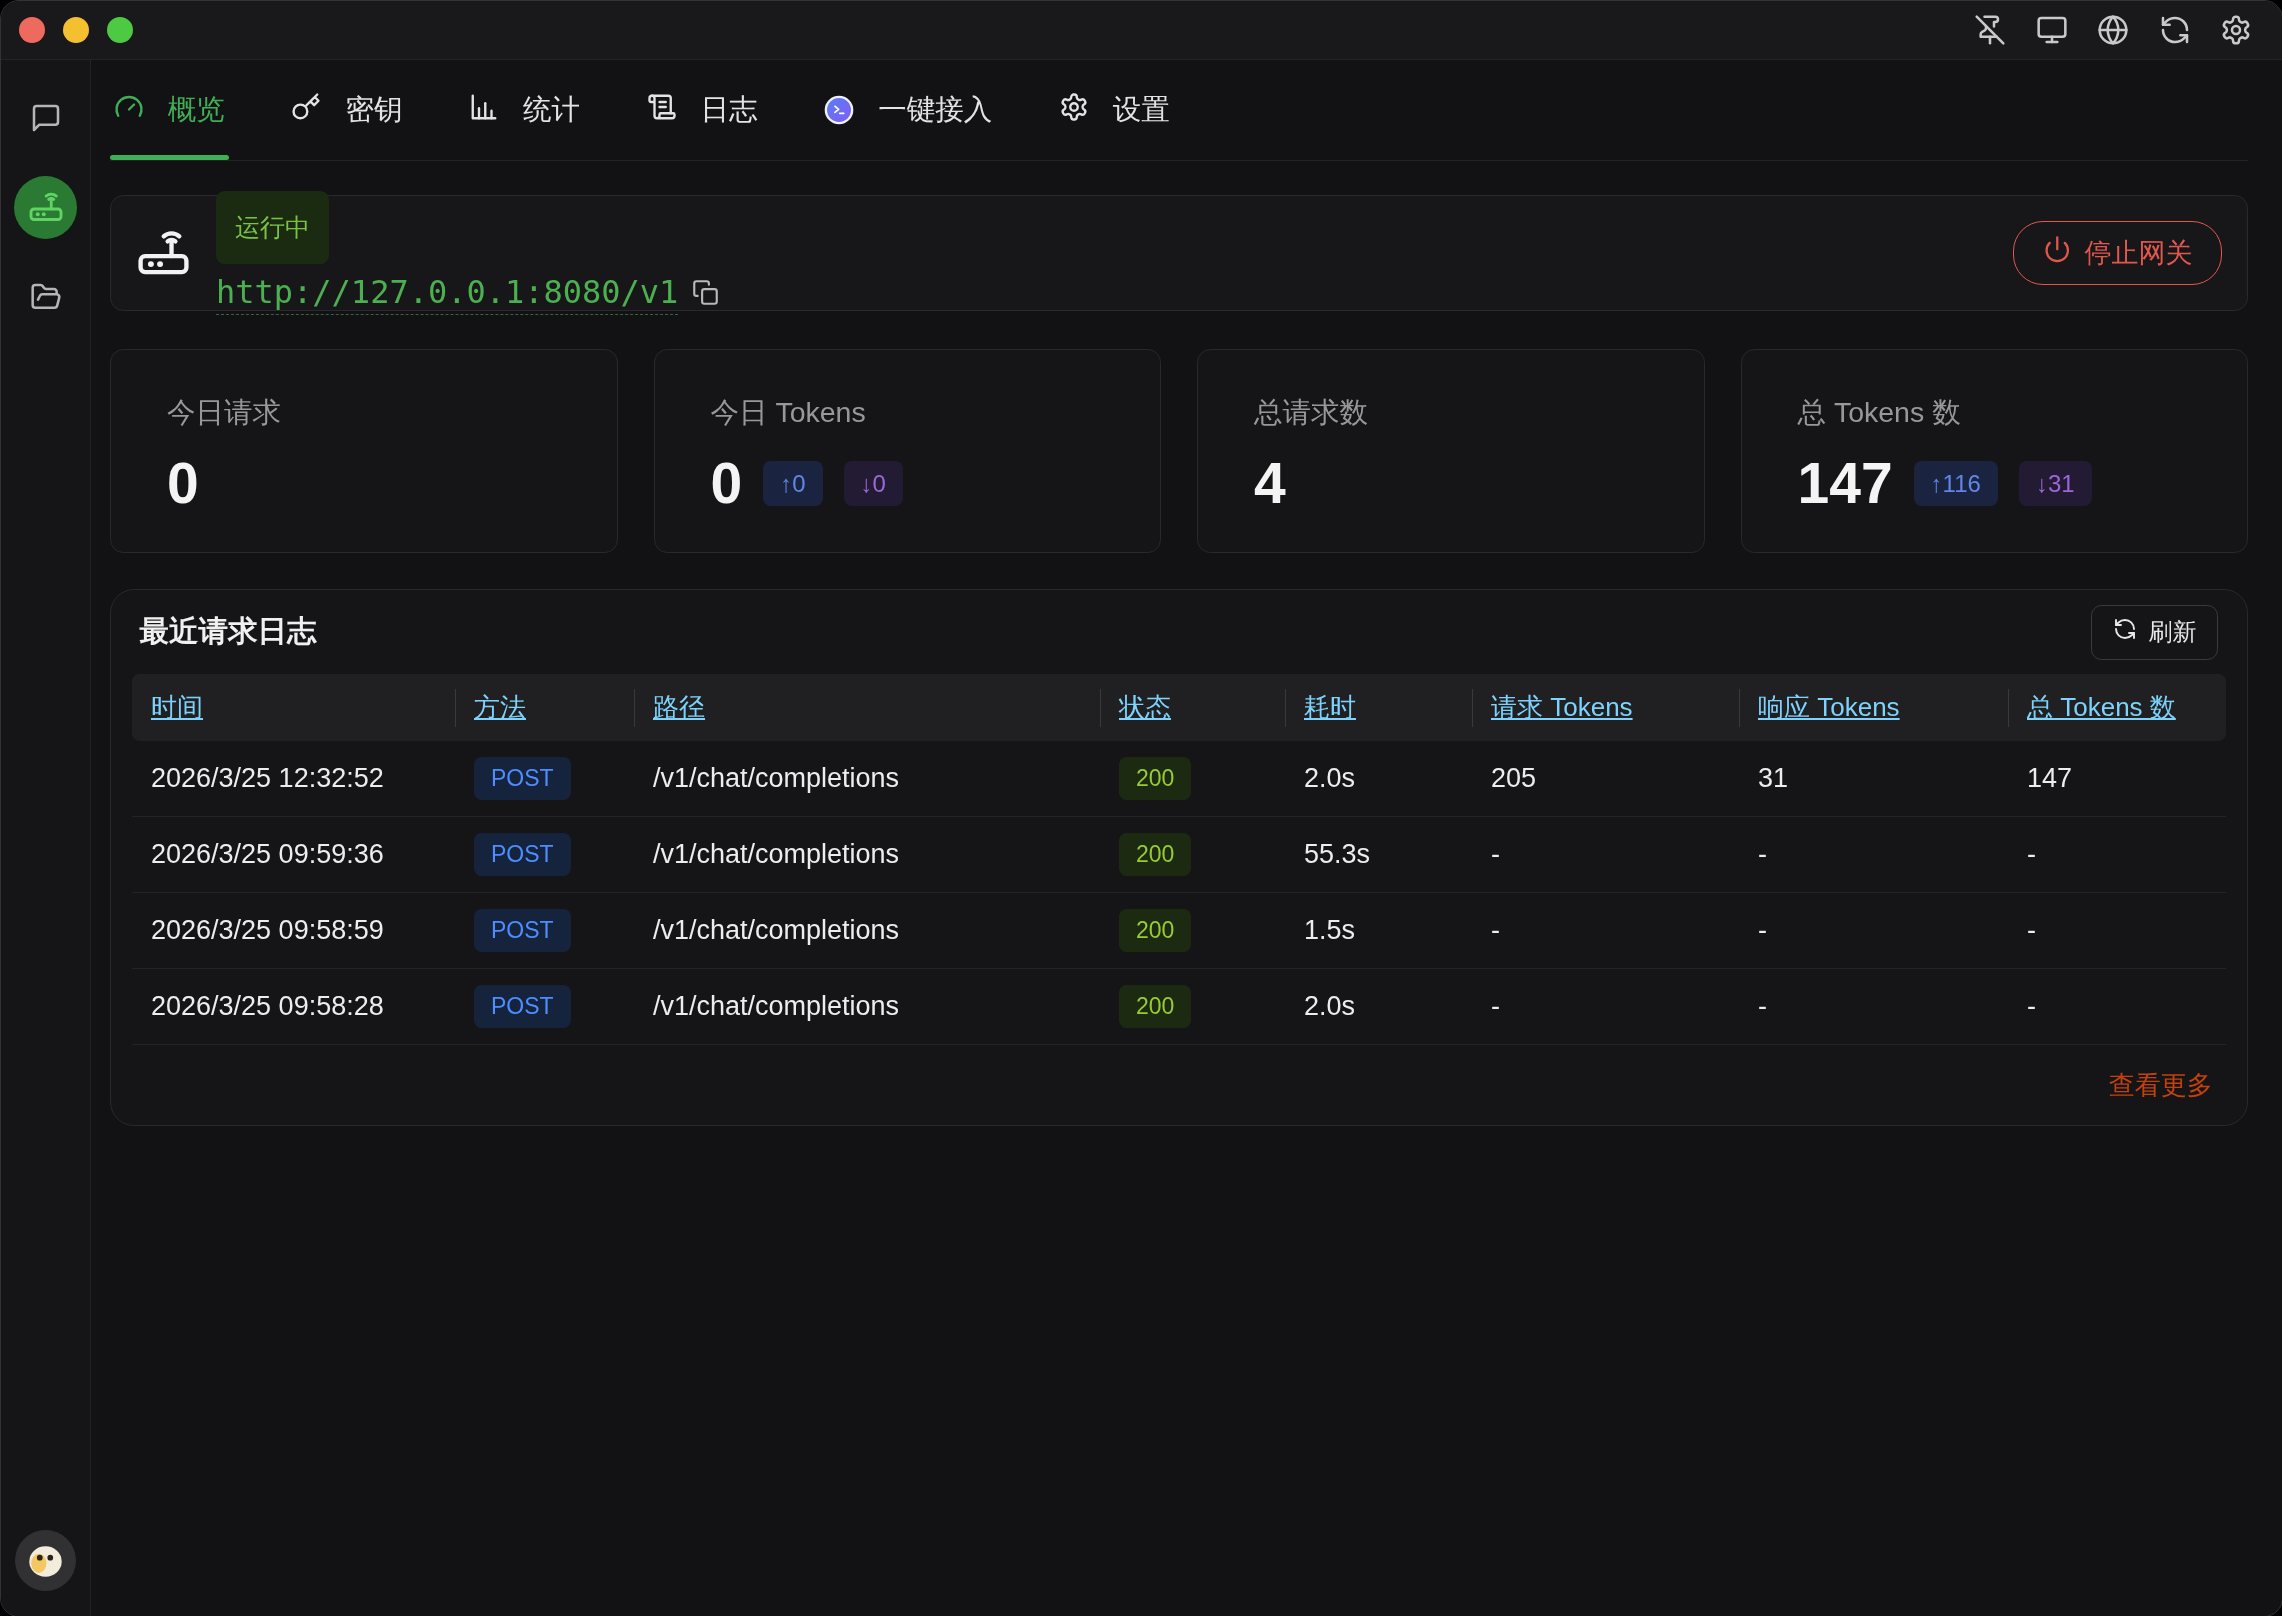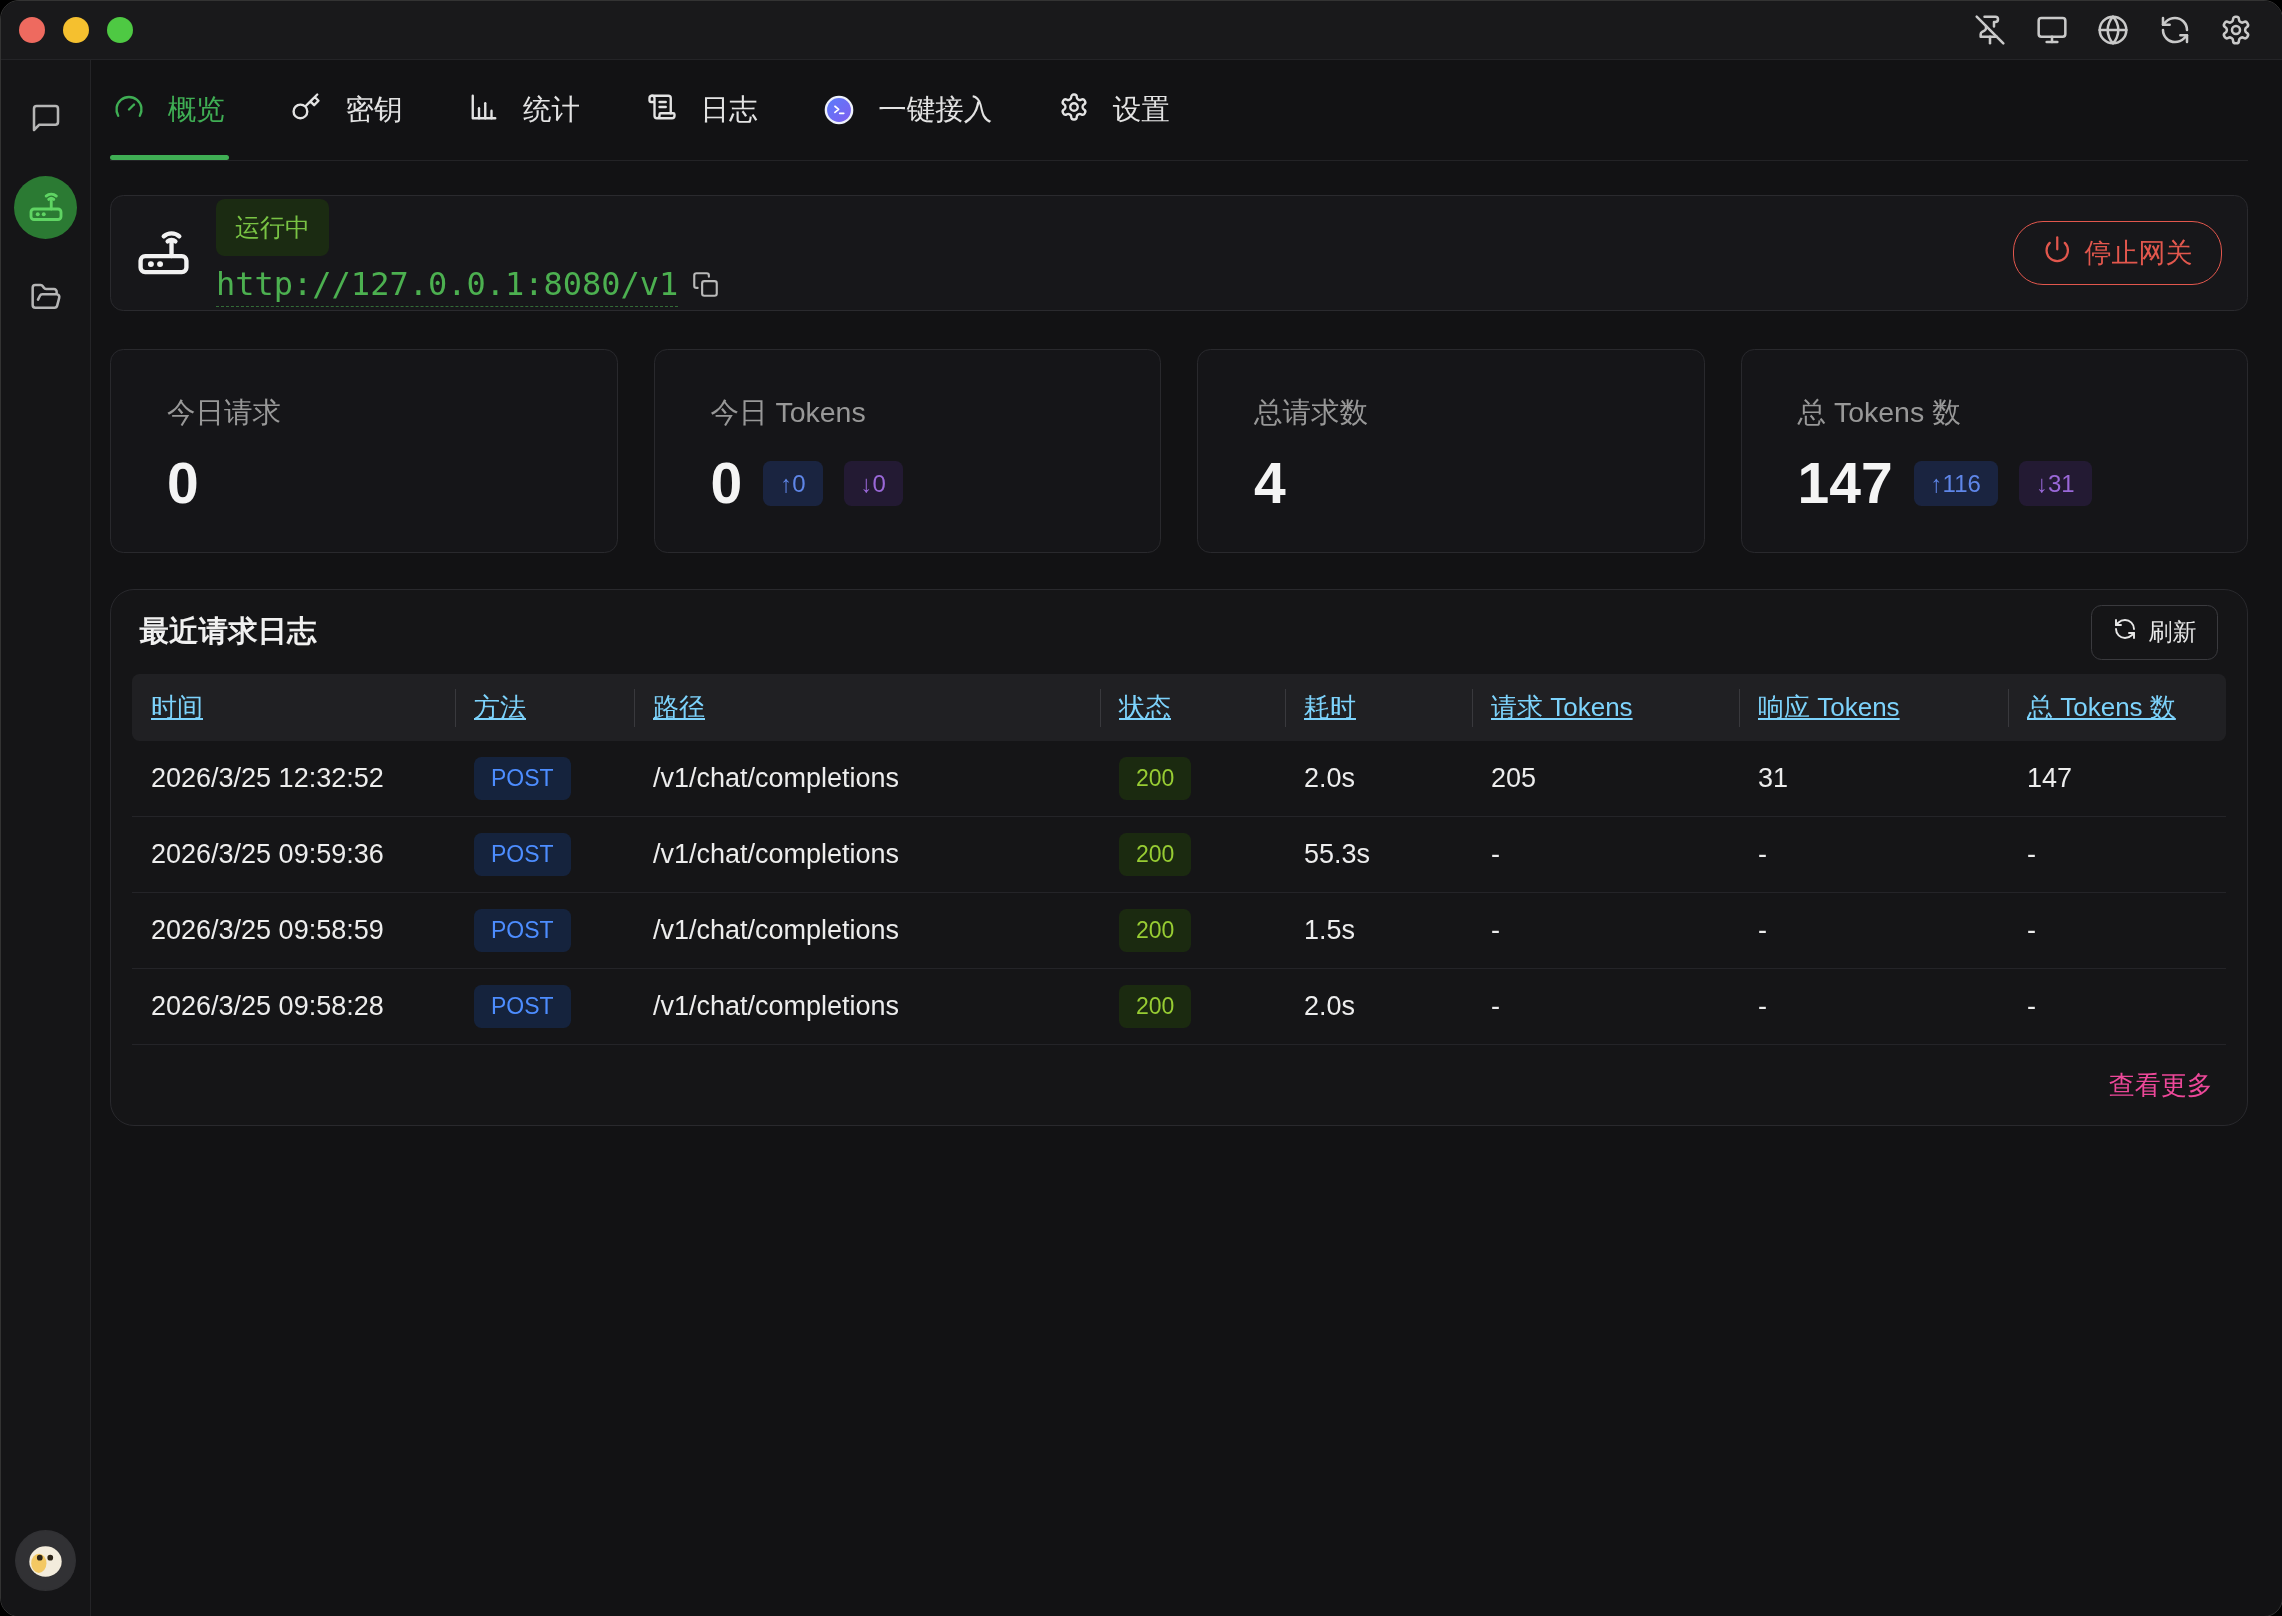--- a/index.html
+++ b/index.html
@@ -44,21 +44,21 @@
                        height:4.8px; background:#3fae54; border-radius:2.9px; }
   .onboard-badge { width:40px; height:40px; }
 
   
   .status-card { margin-top:34px; height:116px; background:#17171a; border:1px solid #2a2a2e;
                  border-radius:13.3px; display:flex; align-items:center; padding:0 25px; }
   .router-big { color:#f2f2f2; margin-right:25px; }
   .router-big svg { width:55px; height:55px; }
   .status-col { display:flex; flex-direction:column; gap:9.5px; }
   .run-badge { align-self:flex-start; background:#1b2b12; color:#79c344; font-size:25px;
-               padding:12px 19px; border-radius:8.6px; }
+               padding:20px 19px; border-radius:8.6px; }
   .url-row { display:flex; align-items:center; gap:13.3px; }
   .gw-url { font-family:"DejaVu Sans Mono","Liberation Mono",monospace; font-size:32px;
             color:#4cb050; border-bottom:1.9px dashed rgba(76,176,80,.55); padding-bottom:2.9px; cursor:pointer; }
   .copy-btn { color:#b9b9b9; cursor:pointer; }
   .copy-btn svg { width:27px; height:27px; }
   .stop-btn { margin-left:auto; display:flex; align-items:center; gap:13.3px;
               border:1.9px solid #e2574d; color:#e2574d; border-radius:30px;
               padding:13.3px 28.5px; font-size:27px; cursor:pointer; background:transparent; }
   .stop-btn svg { width:28.5px; height:28.5px; }
 
@@ -89,21 +89,21 @@
   .tr.head { background:#202023; border-radius:7.6px; height:67px; color:#7dd3fc; font-size:26px;text-decoration:underline; }
   .tr.head .td { position:relative; }
   .tr.head .td:not(:first-child)::before { content:""; position:absolute; left:0; top:50%;
         transform:translateY(-50%); width:1px; height:38px; background:#39393d; }
   .td { padding-left:19px; }
   .tr.row { height:76px; border-bottom:1px solid #242428; color:#ededed; font-size:27px; }
   .pill { display:inline-block; font-size:23px; padding:7.6px 17px; border-radius:7.6px; }
   .pill.post { background:#15233d; color:#4d8dff; }
   .pill.ok { background:#1b2a10; color:#97cc33; }
   .log-foot { height:80px; display:flex; align-items:center; justify-content:flex-end; padding:0 13.3px; }
-  .more-link { color:#ec4899; font-size:26px; cursor:pointer;text-align:right; }
+  .more-link { color:#c2410c; font-size:26px; cursor:pointer;text-align:right; }
 </style>
 </head>
 <body>
 
 <div class="window">
 
   <div class="titlebar">
     <div class="traffic">
       <span class="tl red"></span>
       <span class="tl yellow"></span>

